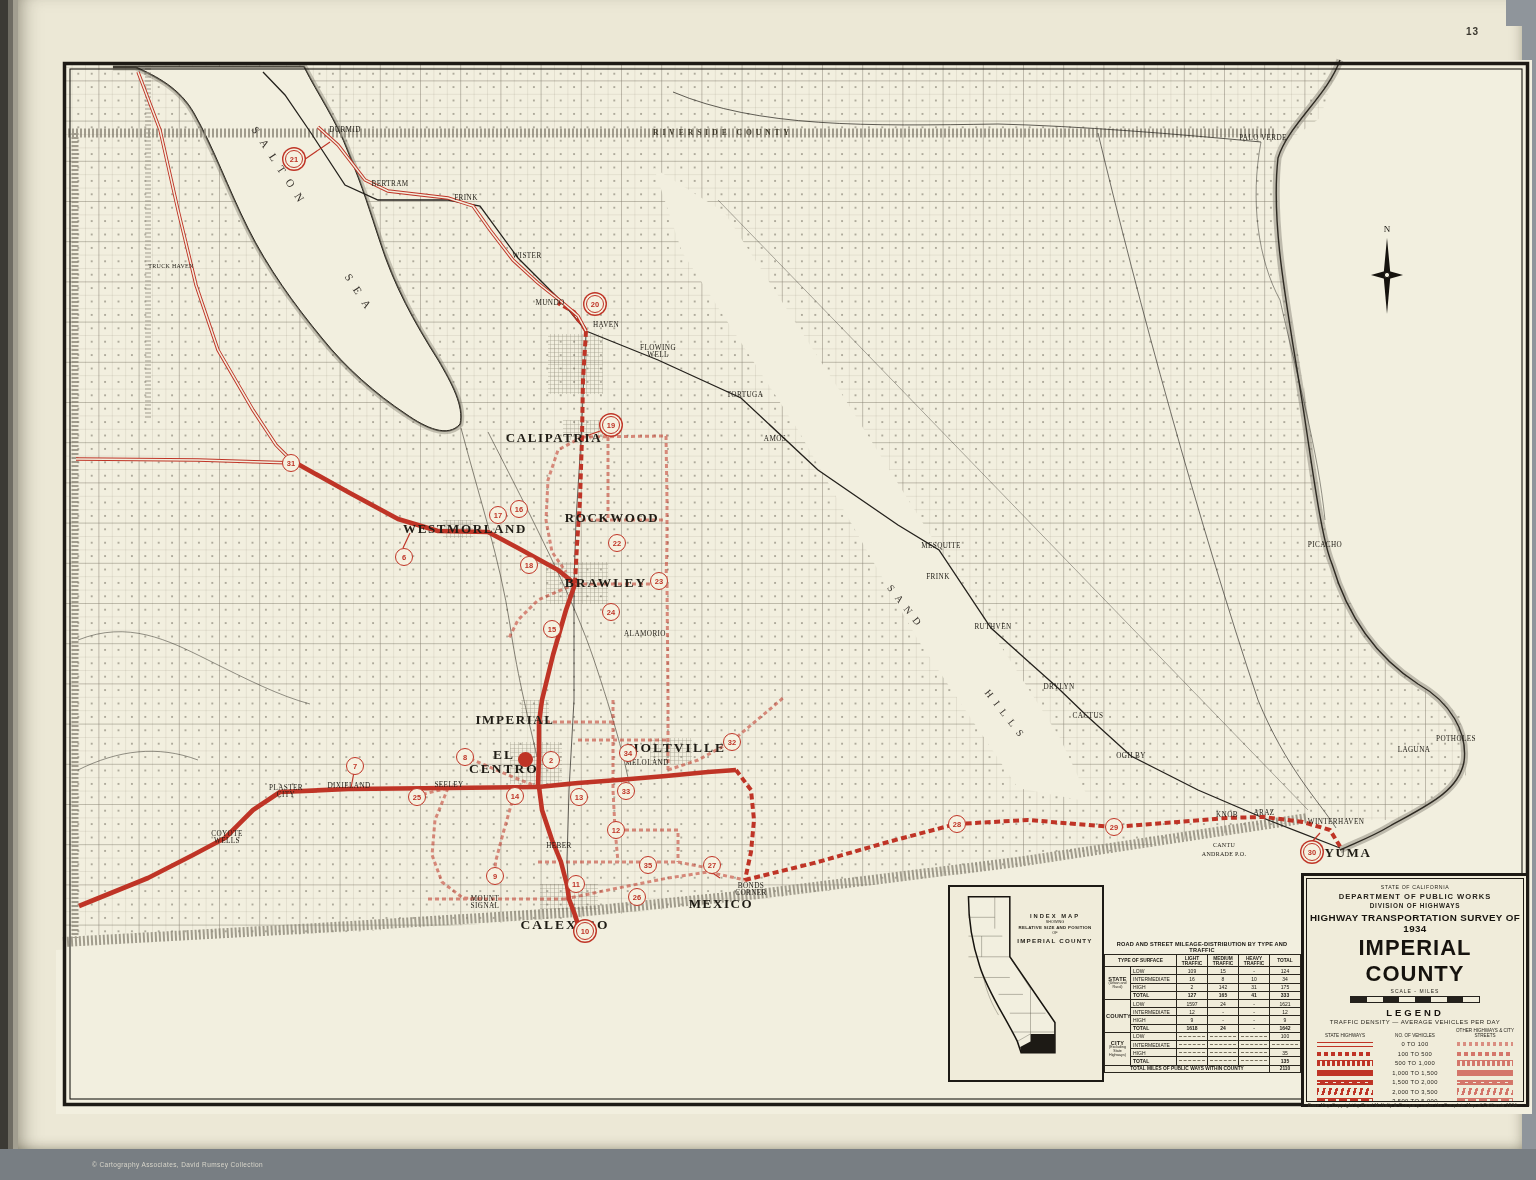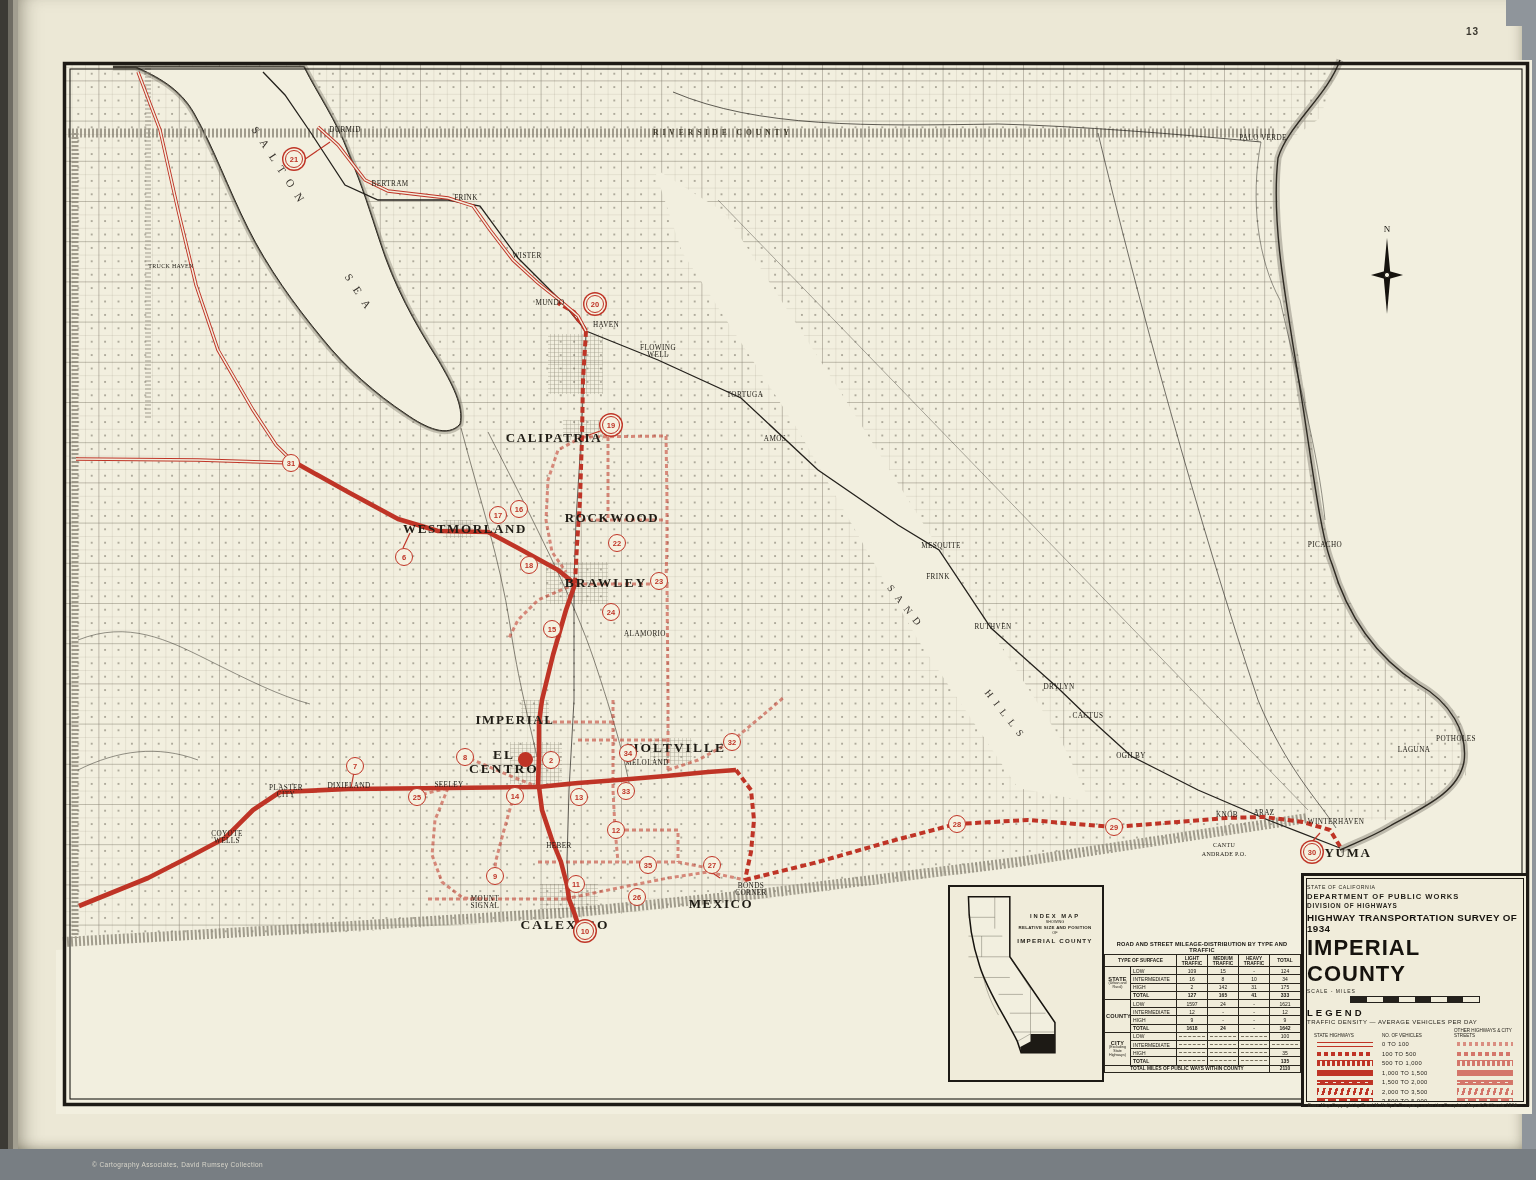--- a/index.html
+++ b/index.html
@@ -25,21 +25,21 @@
   .lbl.sea{font-size:11px;letter-spacing:9px;color:#35302a;}
   .lbl.hills{font-size:10px;letter-spacing:7px;color:#35302a;}
 
   
   .stn{position:absolute;width:16px;height:16px;margin:-8px 0 0 -8px;border:1.6px solid #bf3426;border-radius:50%;background:#f5f1e0;color:#bf3426;font:bold 7.5px "Liberation Sans",sans-serif;display:flex;align-items:center;justify-content:center;letter-spacing:0;}
   .stn.origin{box-shadow:0 0 0 1.6px #f5f1e0, 0 0 0 3px #bf3426;}
   .census-dot{position:absolute;width:15px;height:15px;margin:-7.5px 0 0 -7.5px;background:#bf3426;border-radius:50%;}
 
   
   .tbox{position:absolute;left:1283px;top:873px;width:222px;height:228px;background:#f0ecda;border:3px solid #1d1a15;}
-  .tbox-inner{position:absolute;inset:2px;border:1px solid #1d1a15;overflow:hidden;}
+  .tbox-inner{position:absolute;inset:2px;border:1px solid #1d1a15;text-align:center;overflow:hidden;}
   .tb1{font-size:5.2px;letter-spacing:.6px;margin-top:5px;color:#221f18;}
   .tb2{font-size:7.6px;font-weight:bold;letter-spacing:1px;margin-top:1.5px;color:#221f18;}
   .tb3{font-size:6.4px;font-weight:bold;letter-spacing:.8px;margin-top:1px;color:#221f18;}
   .tb4{font-size:9.8px;font-weight:bold;letter-spacing:.4px;margin-top:3px;color:#16130e;}
   .tb5{font-size:22px;font-weight:bold;letter-spacing:1px;margin-top:1px;color:#16130e;font-stretch:condensed;}
   .tb6{font-size:5px;letter-spacing:1px;margin-top:1px;color:#221f18;}
   .scalebar{width:128px;height:5px;margin:2px auto 0;border:1px solid #24211c;background:repeating-linear-gradient(90deg,#24211c 0 16px,#f0ecda 16px 32px);}
   .tleg{font-size:9.5px;font-weight:bold;letter-spacing:3px;margin-top:4px;color:#16130e;}
   .tsub{font-size:6px;letter-spacing:.5px;margin-top:1px;color:#221f18;}
   .leg-head{display:grid;grid-template-columns:62px 66px 62px;gap:6px;justify-content:center;align-items:end;font-size:4.6px;color:#221f18;margin-top:3px;}

